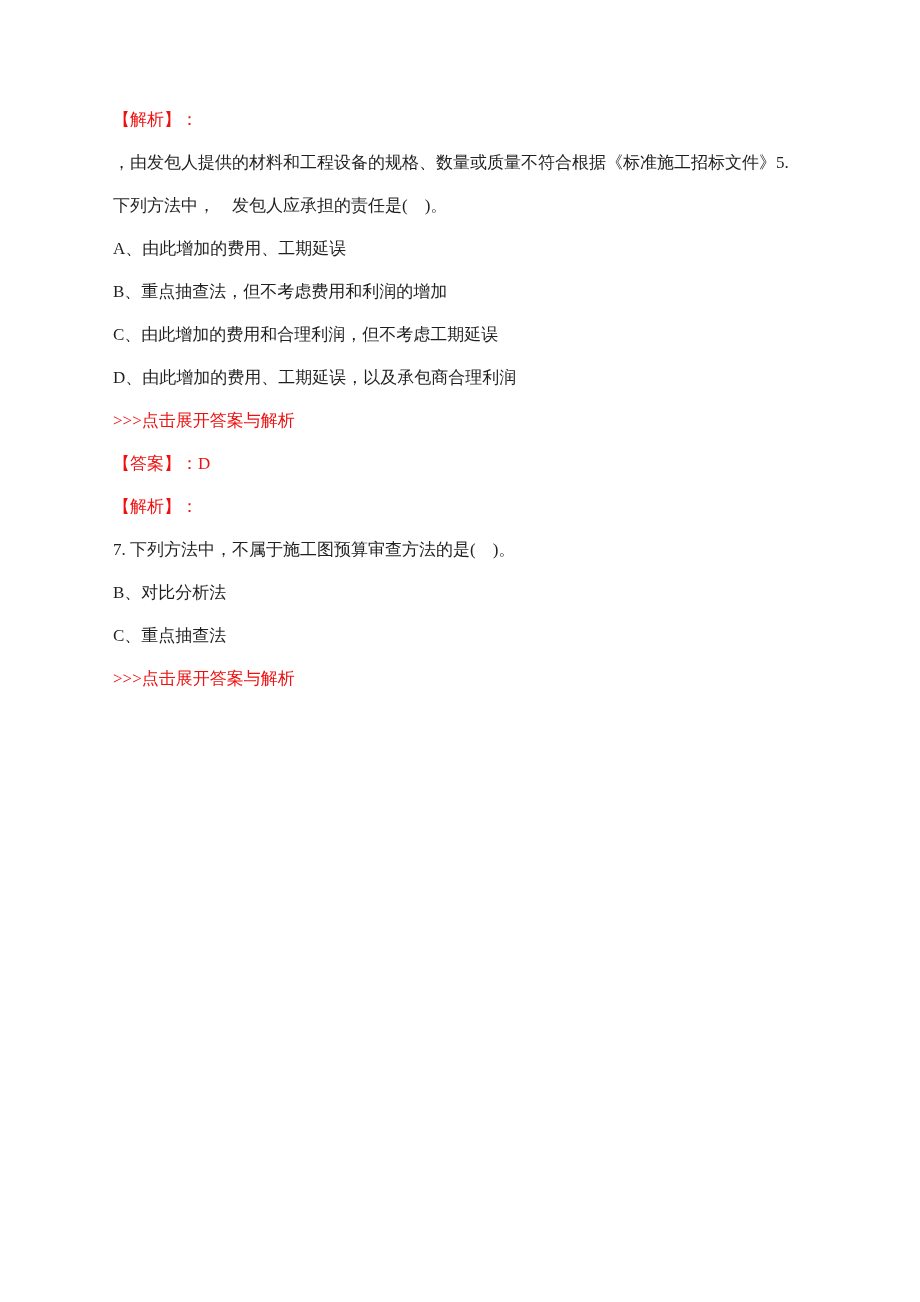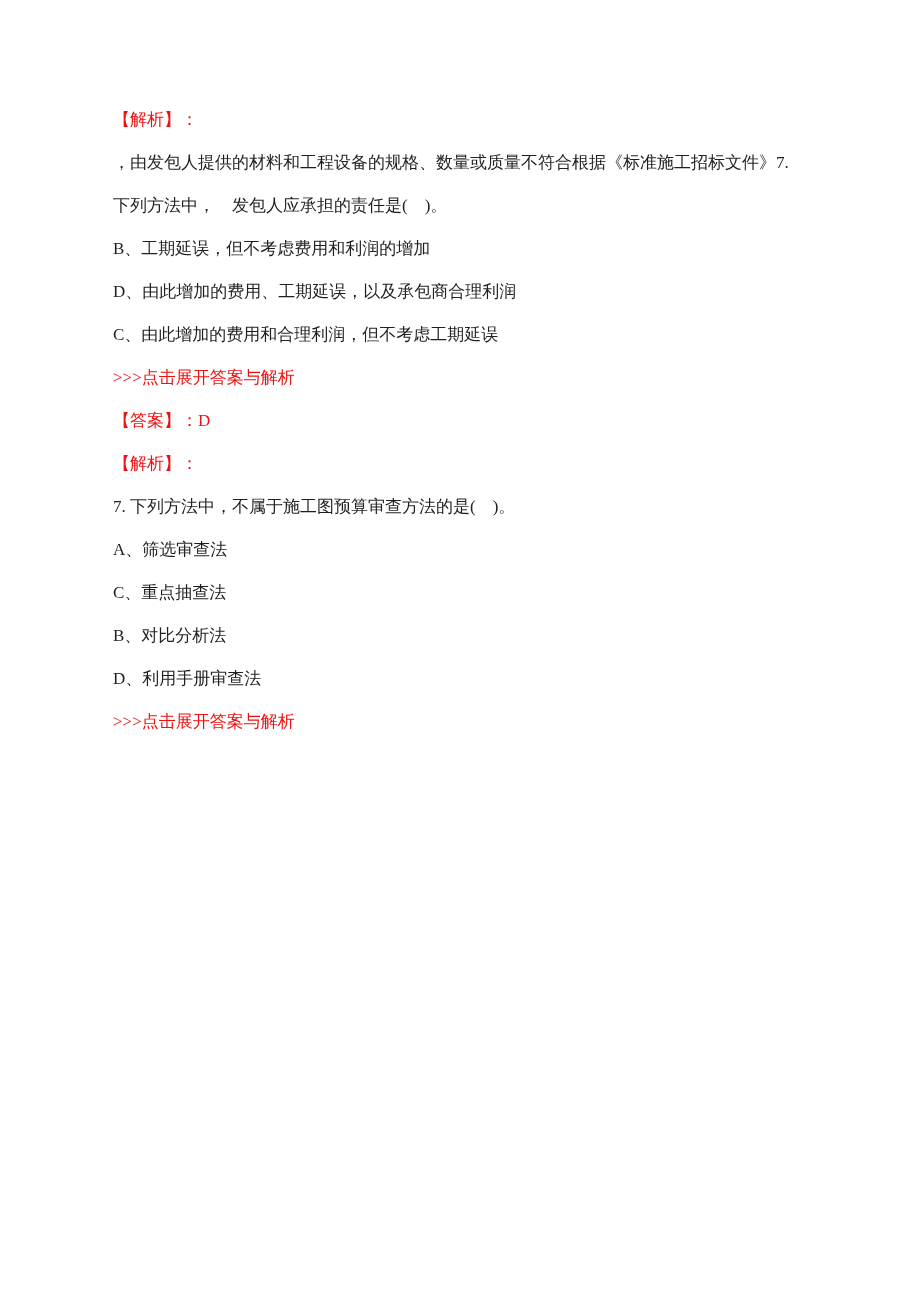--- a/index.html
+++ b/index.html
@@ -47,44 +47,43 @@
   }
 </style>
 </head>
 <body>
 
 <div class="page">
 
   <p class="para single red">【解析】：</p>
 
 
-  <p class="para">，由发包人提供的材料和工程设备的规格、数量或质量不符合根据《标准施工招标文件》7.</p>
+  <p class="para">，由发包人提供的材料和工程设备的规格、数量或质量不符合根据《标准施工招标文件》5.</p>
 
   <p class="para single">下列方法中，　发包人应承担的责任是(　)。</p>
 
+  <p class="para single">A、由此增加的费用、工期延误</p>
 
-  <p class="para single">B、工期延误，但不考虑费用和利润的增加</p>
+  <p class="para single">B、重点抽查法，但不考虑费用和利润的增加</p>
+
+  <p class="para single">C、由此增加的费用和合理利润，但不考虑工期延误</p>
 
   <p class="para single">D、由此增加的费用、工期延误，以及承包商合理利润</p>
-
-  <p class="para single">C、由此增加的费用和合理利润，但不考虑工期延误</p>
 
   <p class="para single red link">&gt;&gt;&gt;点击展开答案与解析</p>
 
 
   <p class="para single red">【答案】：D</p>
 
   <p class="para single red">【解析】：</p>
 
 
   <p class="para single">7. 下列方法中，不属于施工图预算审查方法的是(　)。</p>
 
-  <p class="para single">A、筛选审查法</p>
+
+  <p class="para single">B、对比分析法</p>
 
   <p class="para single">C、重点抽查法</p>
 
-  <p class="para single">B、对比分析法</p>
-
-  <p class="para single">D、利用手册审查法</p>
 
   <p class="para single red link">&gt;&gt;&gt;点击展开答案与解析</p>
 
 </div>
 
 </body></html>

